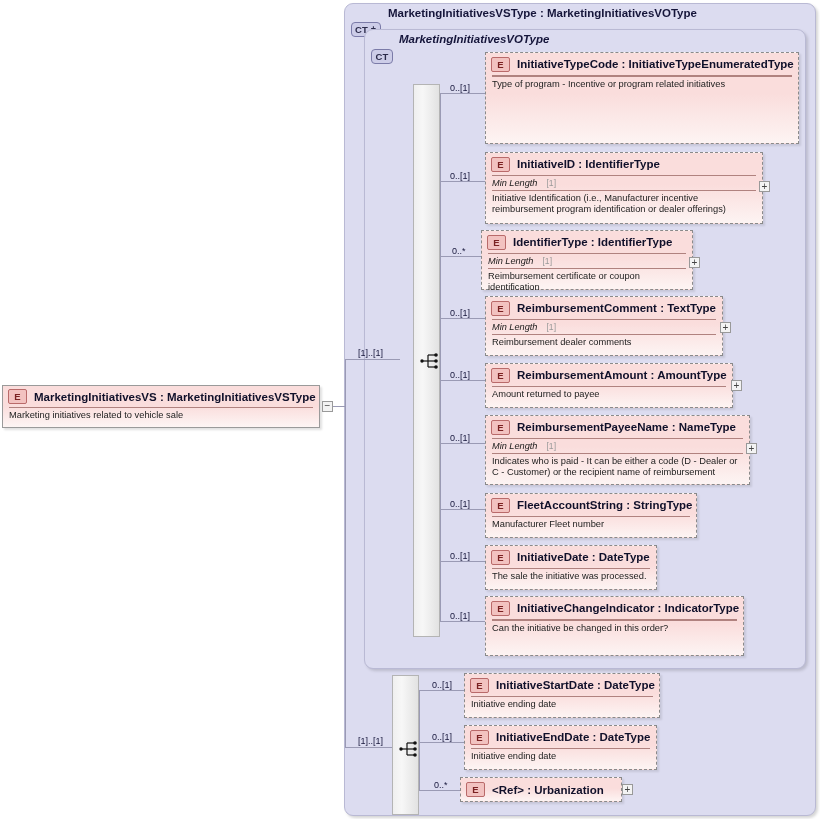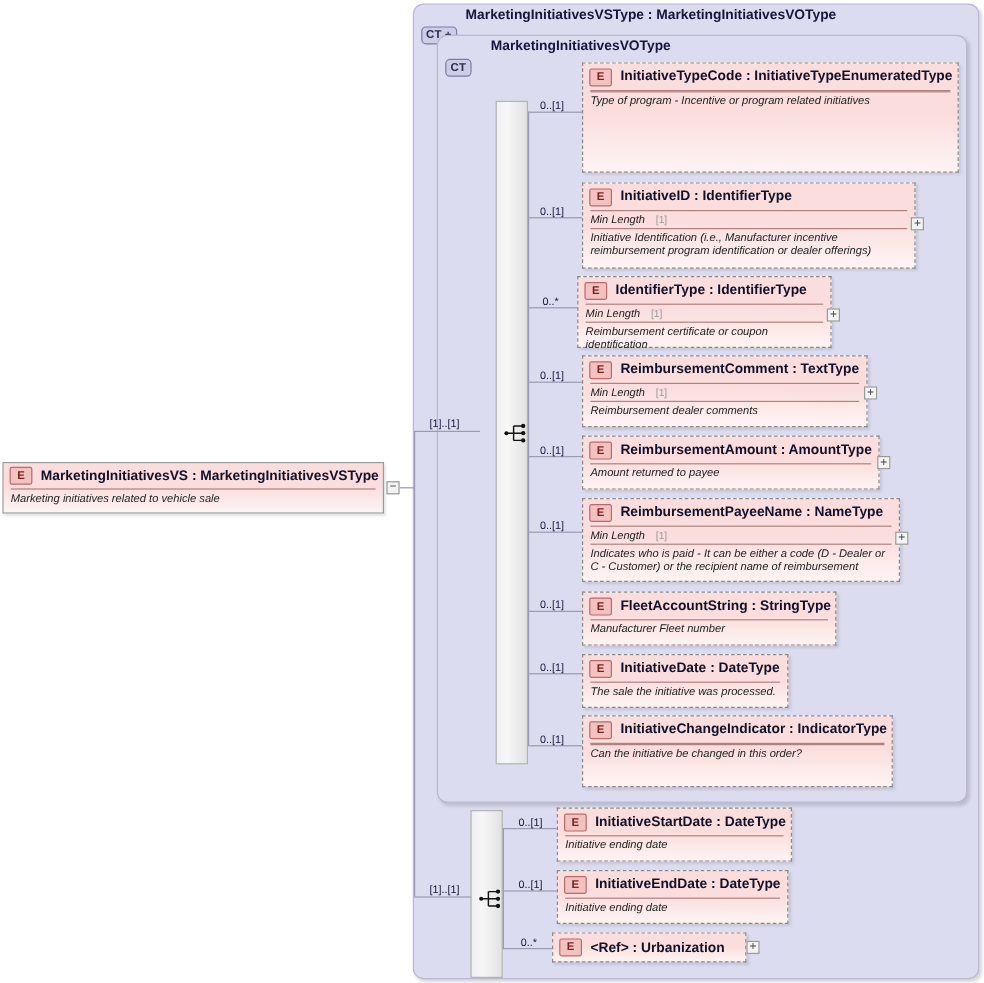--- a/index.html
+++ b/index.html
@@ -101,21 +101,20 @@
   }
   .facet-vals{
     margin-left:9px;
     font-size:8.6px;
     color:#9a9a9a;
     line-height:10.5px;
     white-space:pre-line;
   }
   .eb-doc{
     font-size:9.3px;
-    font-style:italic;
     color:#222;
     padding:2px 7px 3px 6px;
     line-height:11px;
     box-sizing:border-box;
   }
   
   .exp{
     position:absolute;
     width:11px;height:11px;
     border:1px solid #999;
@@ -173,21 +172,21 @@
     <span>CT</span>
       <span class="plusmark">+</span>
   </div>
   <div class="abs ct-title" style="left:388px;top:7px;">MarketingInitiativesVSType : MarketingInitiativesVOType</div>
 
   <div class="abs ct-inner" style="left:364px;top:29px;width:442px;height:640px;"></div>
 
   <div class="abs ct-badge" style="left:371px;top:33px;width:22px;">
     <span>CT</span>
   </div>
-  <div class="abs ct-title" style="left:409px;top:33px;">MarketingInitiativesVOType</div>
+  <div class="abs ct-title" style="left:399px;top:33px;font-style:italic;">MarketingInitiativesVOType</div>
 
   <div class="abs rootbox" style="left:2px;top:385px;width:318px;height:43px;">
     <div class="eb-head" style="height:21px;">
       <span class="e-badge">E</span>
       <span class="e-title">MarketingInitiativesVS : MarketingInitiativesVSType</span>
     </div>
     <div class="eb-rule"></div>
     <div class="eb-doc">Marketing initiatives related to vehicle sale</div>
   </div>
   <div class="abs minusbtn" style="left:322px;top:401px;">−</div>

